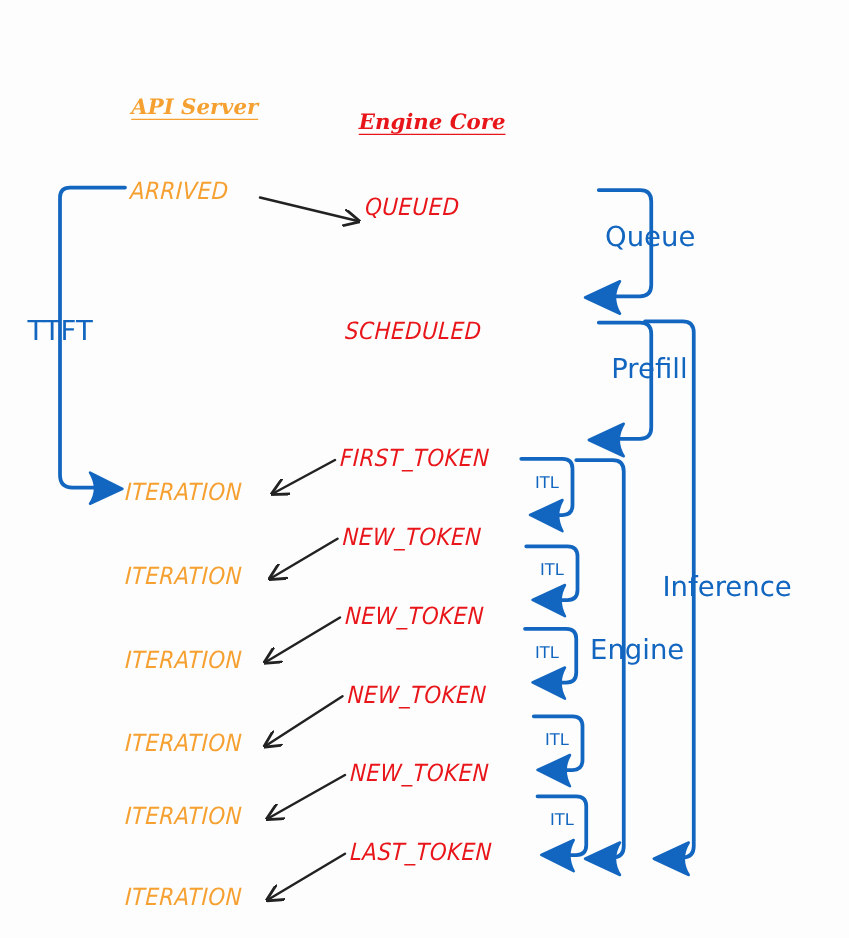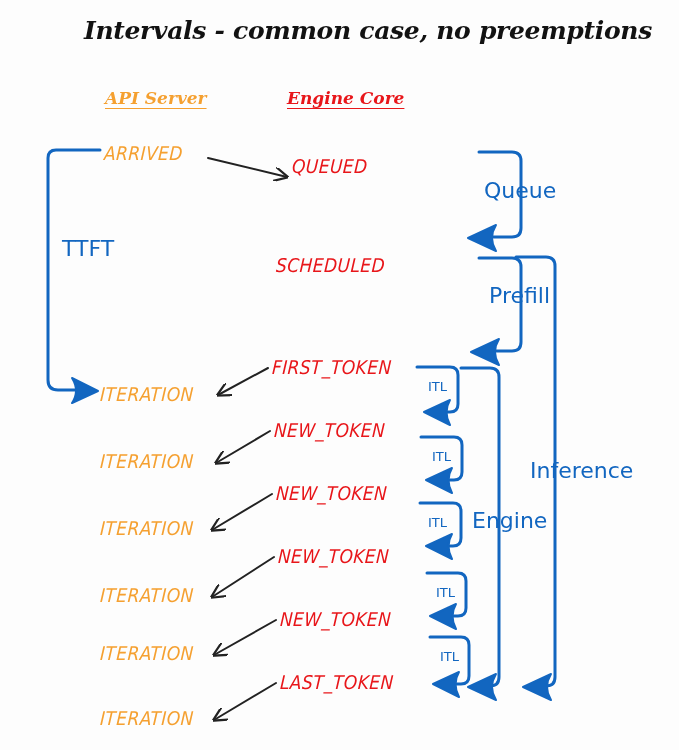--- a/index.html
+++ b/index.html
@@ -50,43 +50,42 @@
     font-family:"DejaVu Sans","Liberation Sans", sans-serif;
     font-size:22px;color:#1266c0;font-weight:normal;
   }
   .blue.small{font-size:13px;}
 </style>
 </head>
 <body>
 
 <div id="canvas">
 
-  <div class="txt title" style="left:84px;top:18px;">Intervals - common case, no preemptions</div>
 
-  <div class="txt colhead api" style="left:105px;top:90px;">API Server</div>
+  <div class="txt colhead api" style="left:105px;top:78px;">API Server</div>
   <div class="txt colhead engine" style="left:287px;top:90px;">Engine Core</div>
 
   <div class="txt state orange" style="left:104px;top:144px;">ARRIVED</div>
   <div class="txt state orange" style="left:100px;top:385px;">ITERATION</div>
   <div class="txt state orange" style="left:100px;top:452px;">ITERATION</div>
   <div class="txt state orange" style="left:100px;top:519px;">ITERATION</div>
   <div class="txt state orange" style="left:100px;top:586px;">ITERATION</div>
   <div class="txt state orange" style="left:100px;top:644px;">ITERATION</div>
   <div class="txt state orange" style="left:100px;top:709px;">ITERATION</div>
 
   <div class="txt state red" style="left:292px;top:157px;">QUEUED</div>
   <div class="txt state red" style="left:276px;top:256px;">SCHEDULED</div>
   <div class="txt state red" style="left:272px;top:358px;">FIRST_TOKEN</div>
   <div class="txt state red" style="left:274px;top:421px;">NEW_TOKEN</div>
   <div class="txt state red" style="left:276px;top:484px;">NEW_TOKEN</div>
   <div class="txt state red" style="left:278px;top:547px;">NEW_TOKEN</div>
   <div class="txt state red" style="left:280px;top:610px;">NEW_TOKEN</div>
   <div class="txt state red" style="left:280px;top:673px;">LAST_TOKEN</div>
 
-  <div class="txt blue" style="left:22px;top:238px;margin-left:40px;">TTFT</div>
+  <div class="txt blue" style="left:22px;top:255px;">TTFT</div>
   <div class="txt blue" style="left:484px;top:180px;">Queue</div>
   <div class="txt blue" style="left:489px;top:285px;">Prefill</div>
   <div class="txt blue" style="left:472px;top:510px;">Engine</div>
   <div class="txt blue" style="left:530px;top:460px;">Inference</div>
 
   <div class="txt blue small" style="left:428px;top:380px;">ITL</div>
   <div class="txt blue small" style="left:432px;top:450px;">ITL</div>
   <div class="txt blue small" style="left:428px;top:516px;">ITL</div>
   <div class="txt blue small" style="left:436px;top:586px;">ITL</div>
   <div class="txt blue small" style="left:440px;top:650px;">ITL</div>

